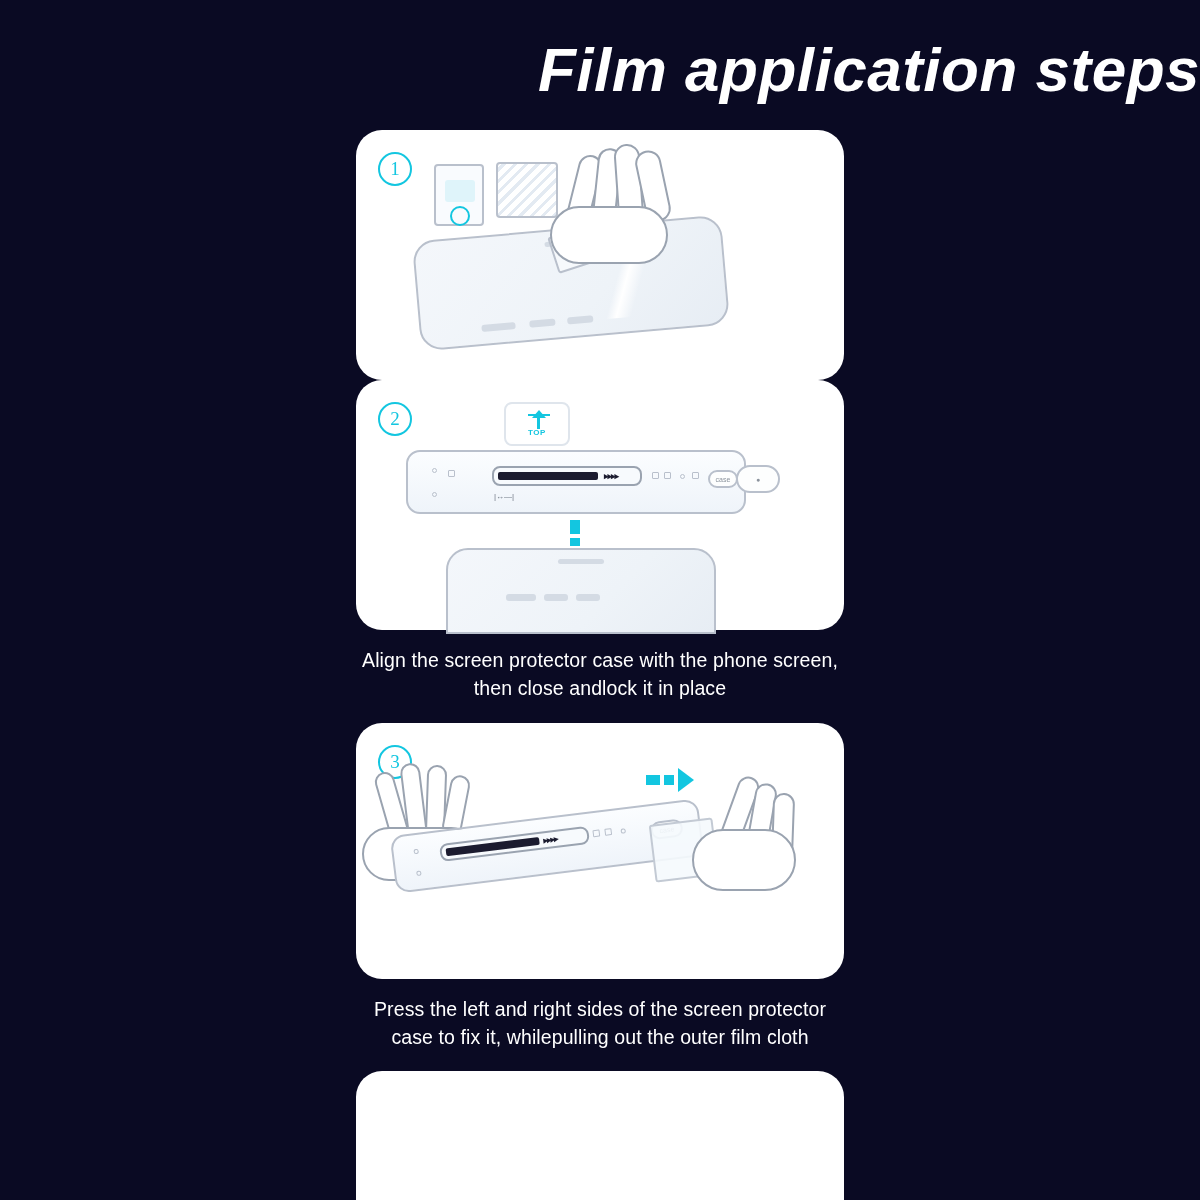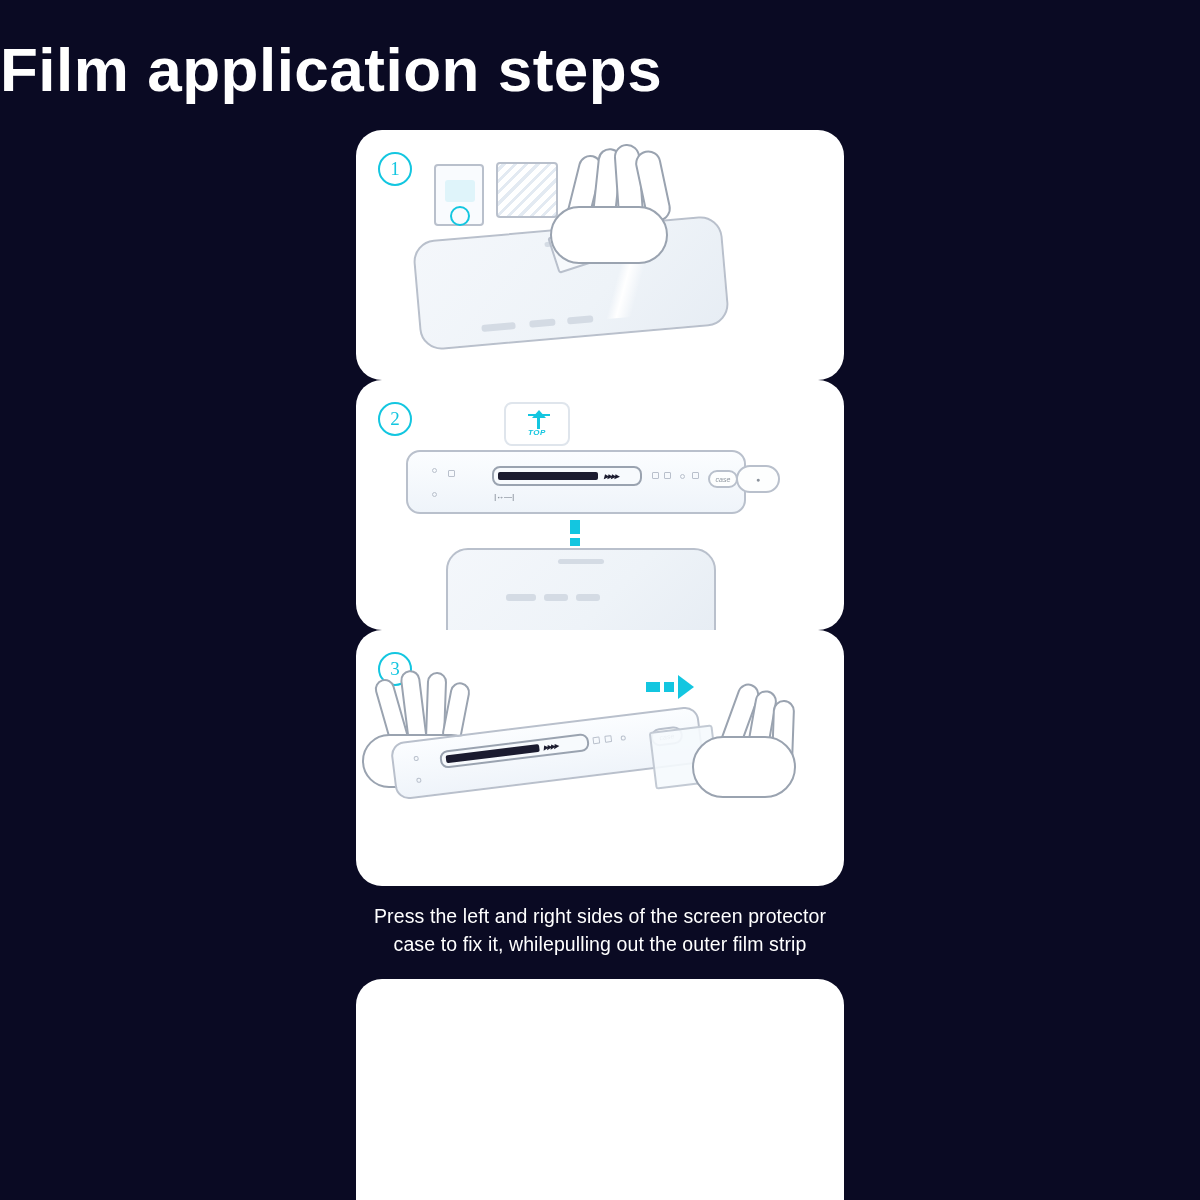--- a/index.html
+++ b/index.html
@@ -5,27 +5,28 @@
   * { box-sizing: border-box; margin: 0; padding: 0; }
   html, body {
     width: 1200px; height: 1200px;
     background: #0a0a23;
     font-family: "Liberation Sans", sans-serif;
     overflow: hidden;
   }
   .page { position: relative; width: 1200px; height: 1200px; background: #0a0a23; }
 
   .title {
-    text-align: left;
+    text-align: right;
     color: #ffffff;
     font-size: 62px;
     font-weight: bold;
     letter-spacing: 0.5px;
     padding-top: 36px;
     line-height: 1.1;
+    font-style: italic;
   }
 
   .grid {
     margin-top: 26px;
     display: flex;
     flex-wrap: wrap;
     justify-content: center;
     gap: 0px 52px;
     padding: 0 88px;
   }
@@ -57,21 +58,21 @@
     color: #ffffff;
     text-align: center;
     font-size: 19.5px;
     line-height: 1.45;
     margin: 16px 0 20px 0;
     padding: 0 6px;
     letter-spacing: 0.1px;
   }
 
   
-  .ill { position: absolute; inset: 0; font-style: italic; }
+  .ill { position: absolute; inset: 0; }
 
   .phone {
     position: absolute;
     border: 2px solid #b9c0cc;
     background: linear-gradient(135deg,#f4f7fb 0%, #eef3f8 60%, #e7edf4 100%);
     border-radius: 22px;
   }
   .phone .speaker {
     position: absolute; left: 50%; transform: translateX(-50%);
     width: 46px; height: 5px; border-radius: 3px; background: #d4dbe4;
@@ -240,20 +241,21 @@
           </div>
 
           <div class="phone" style="left:90px; top:168px; width:270px; height:86px; border-bottom-left-radius:0; border-bottom-right-radius:0;">
             <div class="speaker" style="top:9px;"></div>
             <div class="pill" style="left:58px; top:44px; width:30px; height:7px;"></div>
             <div class="pill" style="left:96px; top:44px; width:24px; height:7px;"></div>
             <div class="pill" style="left:128px; top:44px; width:24px; height:7px;"></div>
           </div>
         </div>
       </div>
+      <div class="caption">Align the screen protector case with the phone screen, then close andlock it in place</div>
     </div>
 
     <div class="step">
       <div class="card tall">
         <div class="badge">3</div>
         <div class="ill">
 
           <div class="hand" style="left:-14px; top:38px; width:150px; height:120px;">
             <div class="finger" style="left:40px; top:10px; width:20px; height:72px; transform: rotate(-16deg);"></div>
             <div class="finger" style="left:62px; top:2px; width:20px; height:80px; transform: rotate(-7deg);"></div>
@@ -283,21 +285,21 @@
             <div class="finger" style="left:4px; top:52px; width:104px; height:62px; border-radius:32px;"></div>
           </div>
 
           <div style="position:absolute;left:290px;top:44px;width:62px;height:26px;">
             <div class="arrow-shaft" style="left:0px; top:8px; width:14px; height:10px;"></div>
             <div class="arrow-shaft" style="left:18px; top:8px; width:10px; height:10px;"></div>
             <div class="arrow-right" style="left:32px; top:1px;"></div>
           </div>
         </div>
       </div>
-      <div class="caption">Press the left and right sides of the screen protector case to fix it, whilepulling out the outer film strip</div>
+      <div class="caption">Press the left and right sides of the screen protector case to fix it, whilepulling out the outer film cloth</div>
     </div>
 
     <div class="step">
       <div class="card tall">
 
         <div class="ill">
           
           
           
           

